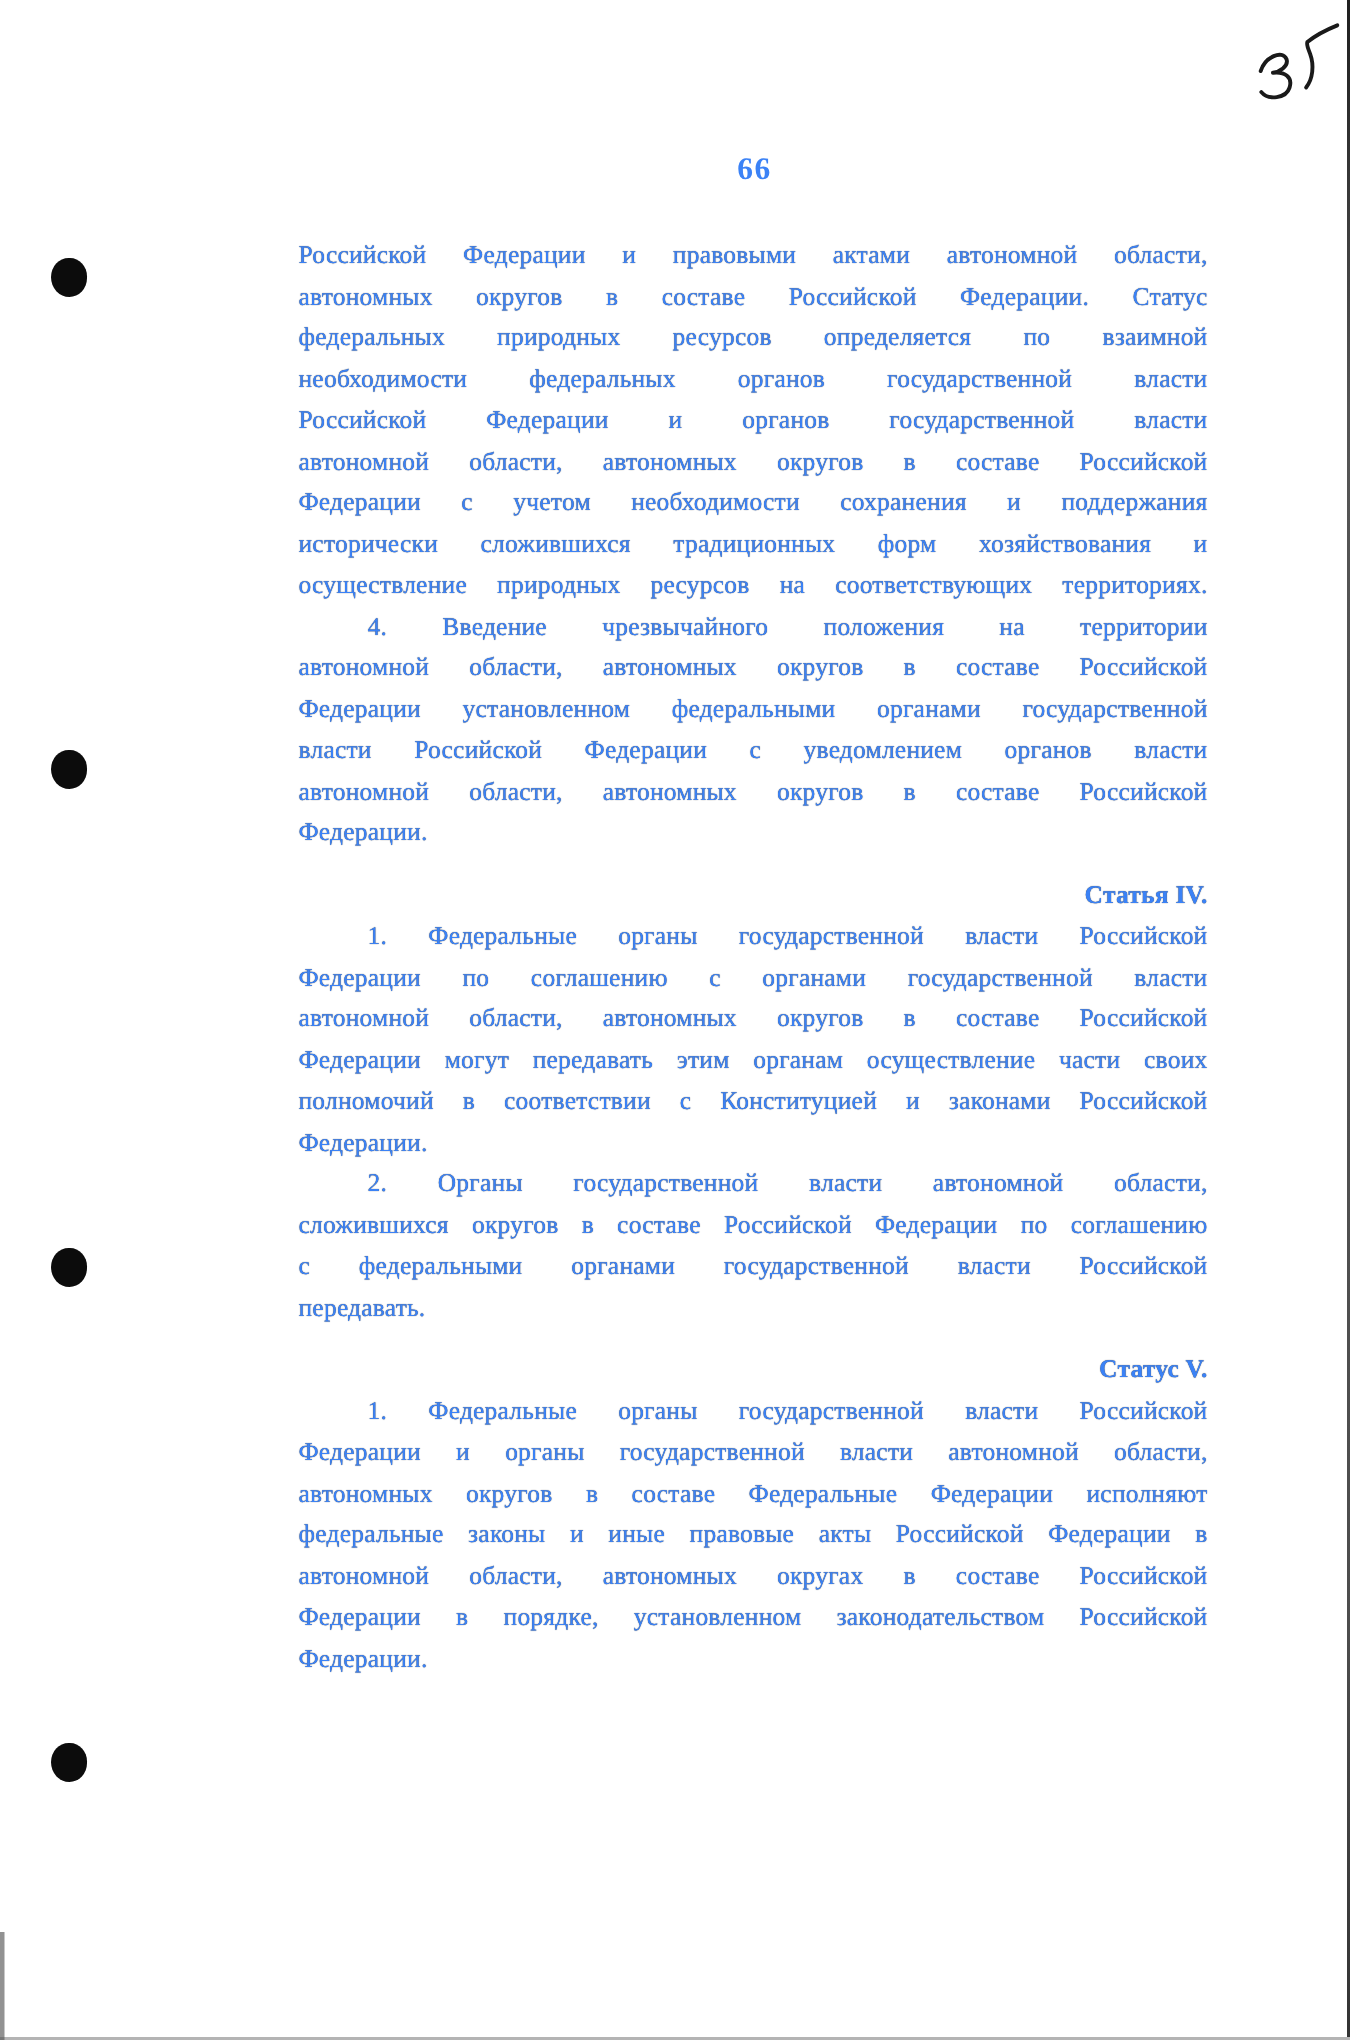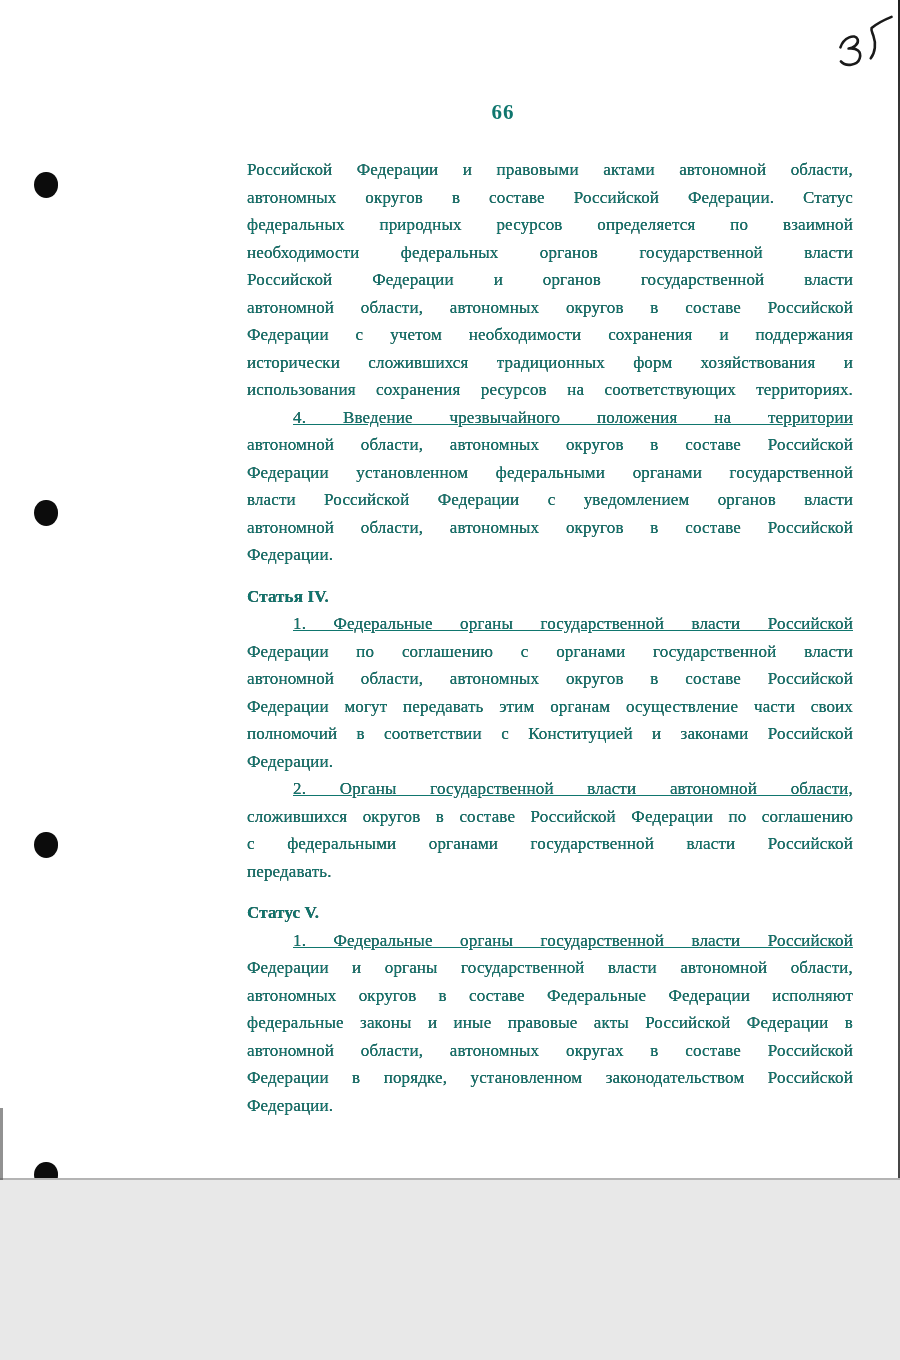--- a/index.html
+++ b/index.html
@@ -4,57 +4,56 @@
 <style>
   html, body {
     margin: 0;
     padding: 0;
     background: #e8e8e8;
     font-family: "Liberation Serif", serif;
   }
   .page {
     position: relative;
     width: 900px;
-    height: 1180px;
+    height: 1360px;
     background: #ffffff;
     overflow: hidden;
-    color: #0f766e;
+    color: #3b82f6;
   }
   .pagenum {
     position: absolute;
     left: 200px;
     top: 100px;
     width: 606px;
     text-align: center;
     font-size: 21px;
     font-weight: bold;
     letter-spacing: 1px;
   }
   .docbody {
     position: absolute;
     left: 199px;
     top: 156px;
     width: 606px;
     font-size: 17px;
     line-height: 27.5px;
     text-shadow: 0 0 0.6px rgba(10,10,10,0.85);
     letter-spacing: 0.15px;
-    margin-left: 48px;
   }
   .para { margin: 0; }
   .line {
     text-align: justify;
     text-align-last: justify;
     white-space: normal;
   }
   .line.last { text-align-last: left; }
   .line.flush { text-align-last: justify; }
-  .line.indent { text-indent: 46px; text-decoration: underline; }
+  .line.indent { text-indent: 46px; }
   .heading {
-    text-align: left;
+    text-align: right;
     font-weight: bold;
     margin-top: 14px;
   }
   .dot {
     position: absolute;
     left: 34px;
     width: 24px;
     height: 26px;
     background: #0c0c0c;
     border-radius: 50% 48% 50% 52%;
@@ -112,21 +111,21 @@
   <div class="docbody">
       <div class="para">
         <div class="line">Российской Федерации и правовыми актами автономной области,</div>
         <div class="line">автономных округов в составе Российской Федерации. Статус</div>
         <div class="line">федеральных природных ресурсов определяется по взаимной</div>
         <div class="line">необходимости федеральных органов государственной власти</div>
         <div class="line">Российской Федерации и органов государственной власти</div>
         <div class="line">автономной области, автономных округов в составе Российской</div>
         <div class="line">Федерации с учетом необходимости сохранения и поддержания</div>
         <div class="line">исторически сложившихся традиционных форм хозяйствования и</div>
-        <div class="line flush">использования сохранения ресурсов на соответствующих территориях.</div>
+        <div class="line flush">осуществление природных ресурсов на соответствующих территориях.</div>
       </div>
       <div class="para">
         <div class="line indent">4. Введение чрезвычайного положения на территории</div>
         <div class="line">автономной области, автономных округов в составе Российской</div>
         <div class="line">Федерации установленном федеральными органами государственной</div>
         <div class="line">власти Российской Федерации с уведомлением органов власти</div>
         <div class="line">автономной области, автономных округов в составе Российской</div>
         <div class="line last">Федерации.</div>
       </div>
       <div class="heading">Статья IV.</div>

